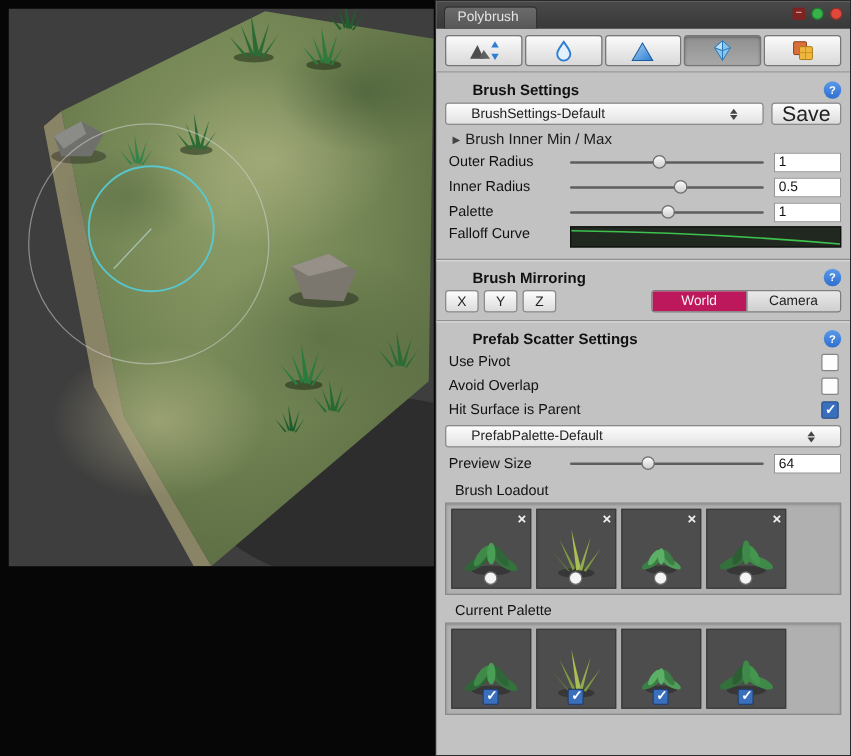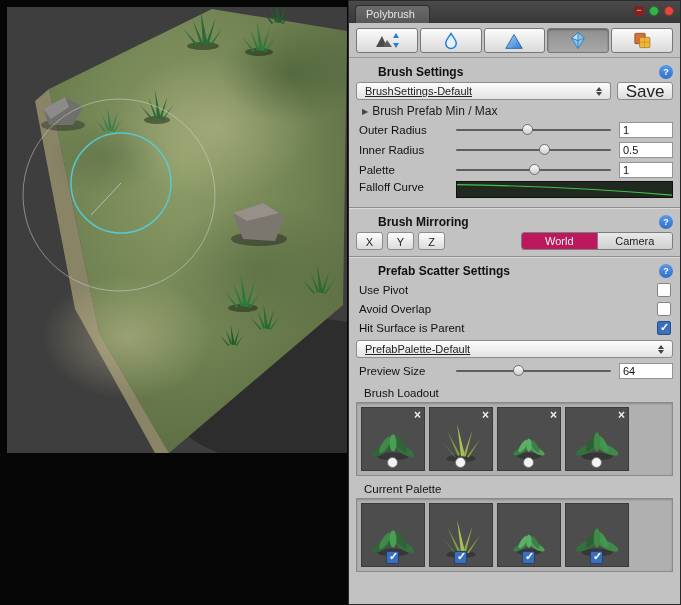--- a/index.html
+++ b/index.html
@@ -24,21 +24,21 @@
   .tool-btn.on{background:linear-gradient(#8f8f8f,#a8a8a8);box-shadow:inset 0 1px 2px rgba(0,0,0,.35);}
   .tool-btn svg{display:block;}
 
   .content{flex:1;padding:2px 7px 0 7px;overflow:hidden;}
   .sec-header{display:flex;align-items:center;margin:5px 0 3px 2px;padding-left:20px;}
   .sec-title{font-weight:bold;font-size:12px;color:#111;flex:1;}
   .help{width:14px;height:14px;border-radius:7px;background:linear-gradient(#5a9ae8,#2f6fd0);color:#fff;font-size:9px;font-weight:bold;text-align:center;line-height:14px;}
   .divider{height:0;border-top:1px solid #8f8f8f;border-bottom:1px solid #d9d9d9;margin:6px -7px;}
 
   .row{display:flex;align-items:center;margin:3px 0;}
-  .dropdown{flex:1;height:18px;border:1px solid #8b8b8b;border-radius:3px;background:linear-gradient(#fdfdfd,#e2e2e2);display:flex;align-items:center;padding:0 8px;font-size:11px;color:#222;text-decoration:underline;}
+  .dropdown{flex:1;height:18px;border:1px solid #8b8b8b;border-radius:3px;background:linear-gradient(#fdfdfd,#e2e2e2);display:flex;align-items:center;padding:0 20px;font-size:11px;color:#222;}
   .dd-text{flex:1;overflow:hidden;white-space:nowrap;}
   .dd-arrows{display:flex;flex-direction:column;gap:1px;margin-left:4px;}
   .dd-arrows i{display:block;width:0;height:0;border-left:3px solid transparent;border-right:3px solid transparent;}
   .dd-up{border-bottom:4px solid #444;}
   .dd-down{border-top:4px solid #444;}
   .save-btn{width:56px;height:18px;margin-left:6px;border:1px solid #8b8b8b;border-radius:3px;background:linear-gradient(#fdfdfd,#dcdcdc);font-size:17px;color:#222;text-align:center;line-height:16px;}
 
   .foldout{display:flex;align-items:center;margin:4px 0 2px 6px;font-size:12px;color:#1a1a1a;}
   .fold-tri{font-size:8px;color:#444;margin-right:4px;}
 
@@ -214,21 +214,21 @@
           <span class="dd-text">BrushSettings-Default</span>
           <span class="dd-arrows">
               <i class="dd-up"></i>
               <i class="dd-down"></i>
             </span>
         </div>
         <button class="save-btn">Save</button>
       </div>
       <div class="foldout">
         <span class="fold-tri">▶</span>
-        <span>Brush Prefab Min / Max</span>
+        <span>Brush Inner Min / Max</span>
       </div>
 
       <div class="slider-row">
         <span class="s-label">Outer Radius</span>
         <span class="s-track-wrap">
             <span class="s-track"></span>
             <span class="s-thumb" style="left: 46%;"></span>
           </span>
         <span class="s-field">1</span>
       </div>

